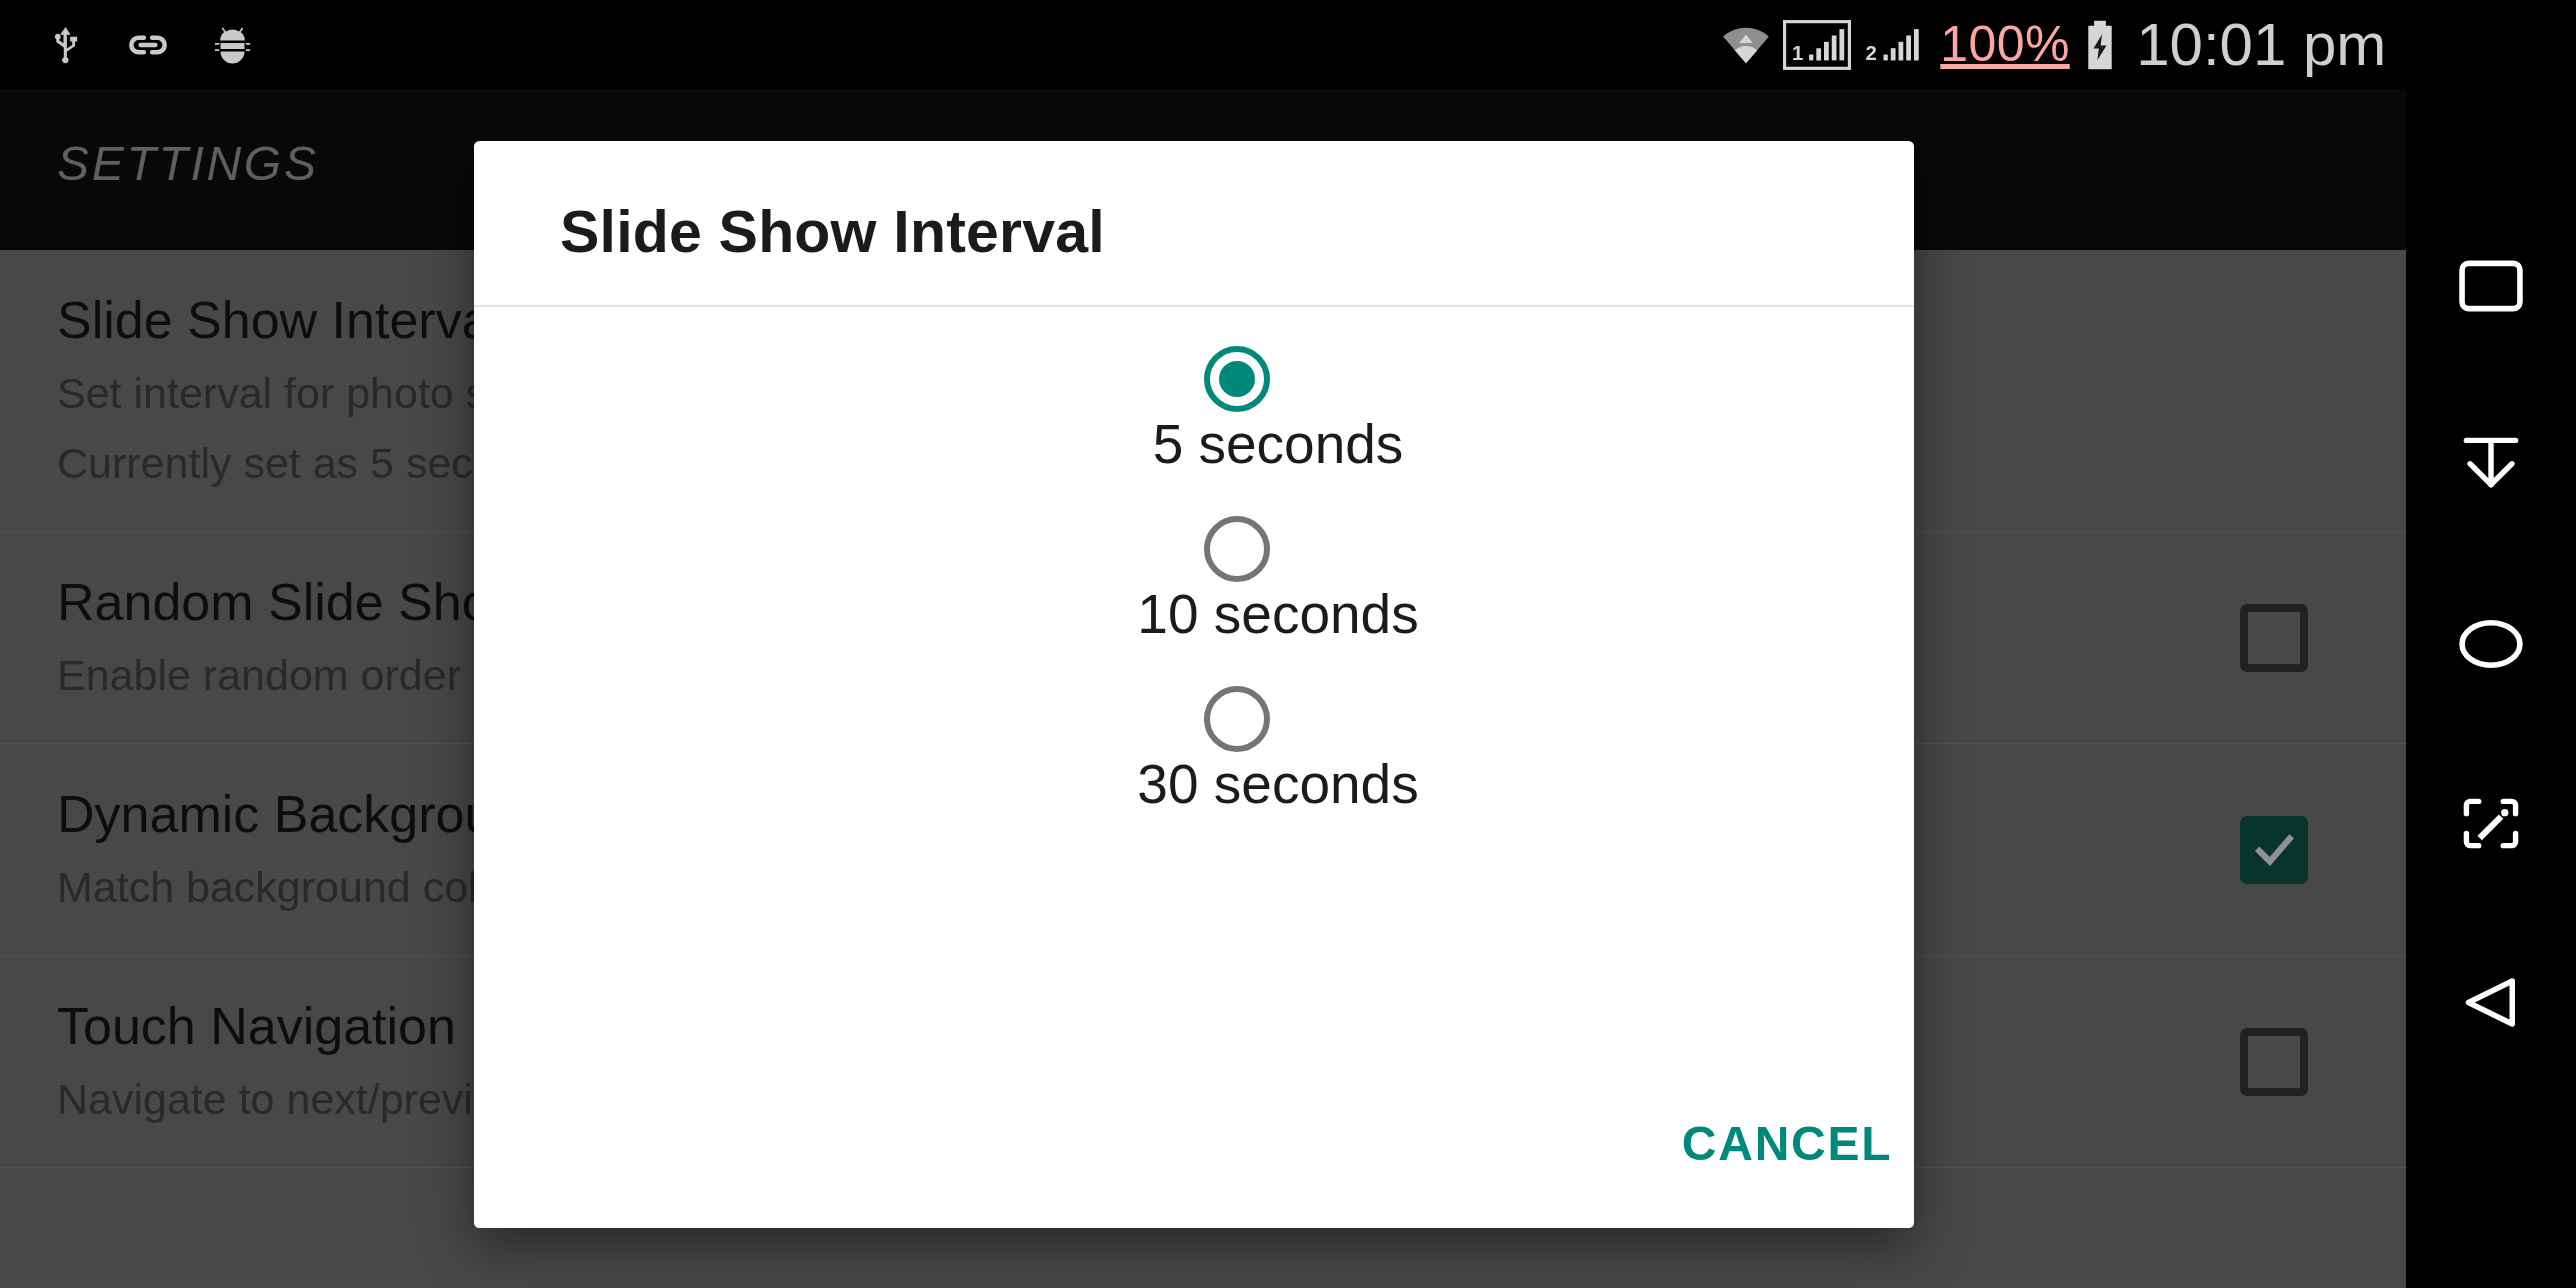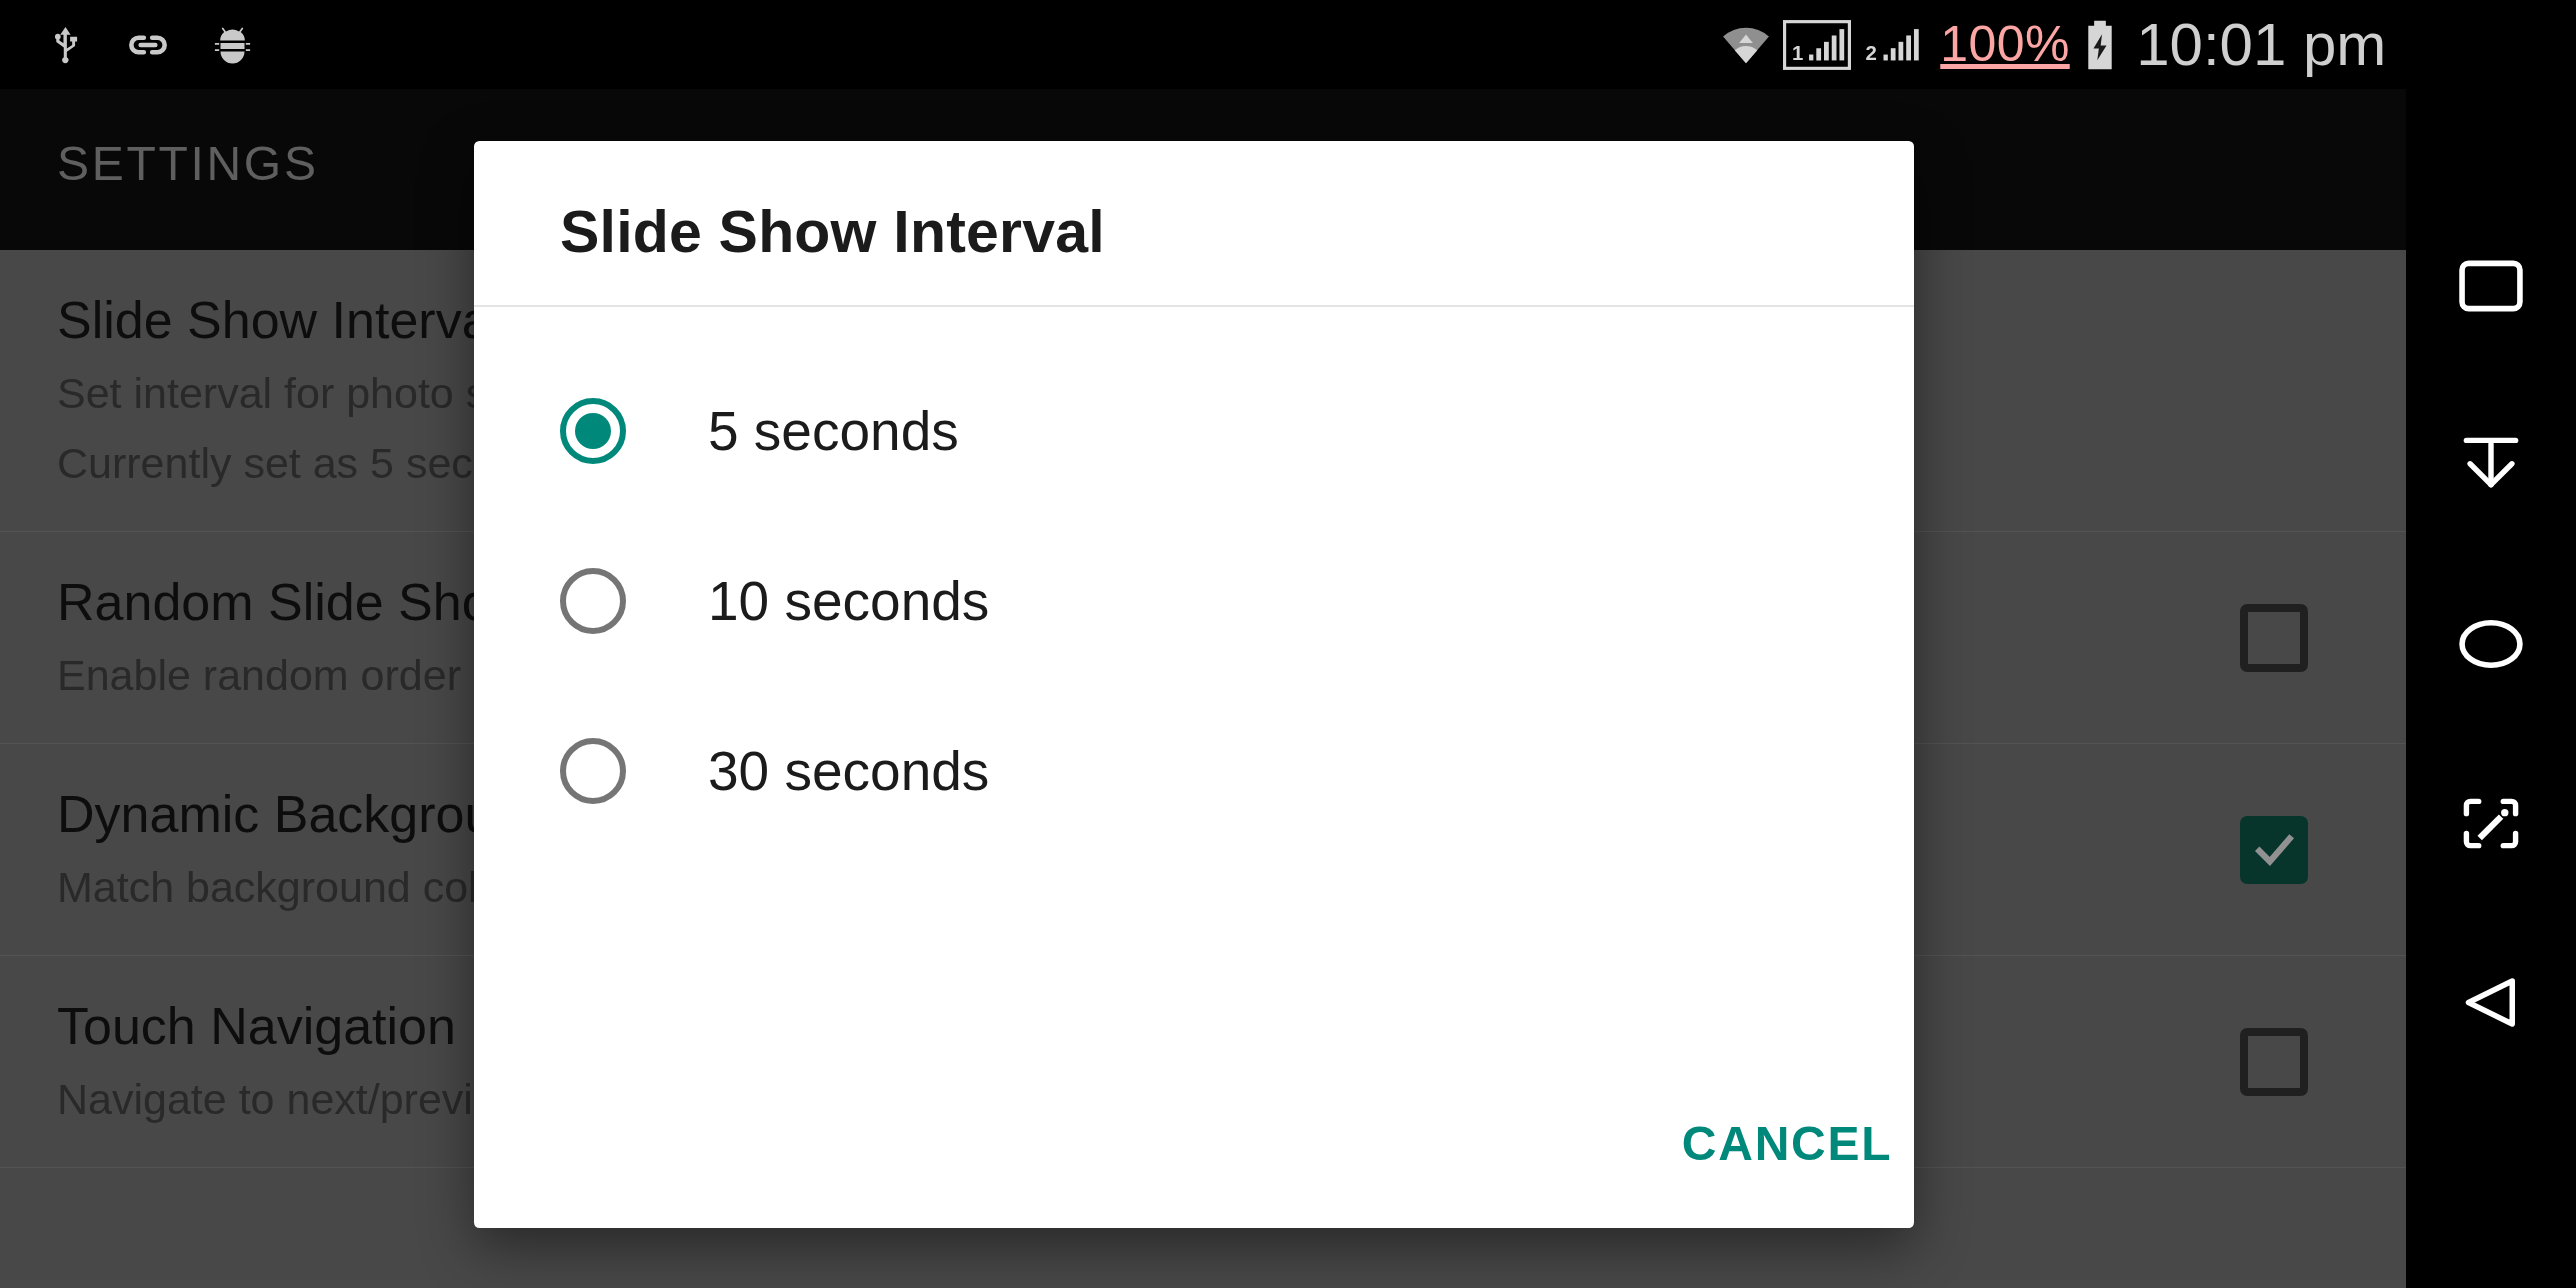--- a/index.html
+++ b/index.html
@@ -15,21 +15,21 @@
   #statusbar { position:absolute; left:0; top:0; width:2406px; height:89px; background:#000; z-index:40; }
   .sb-left { position:absolute; left:45px; top:0; height:89px; display:flex; align-items:center; gap:36px; }
   .sb-right { position:absolute; right:19.7px; top:0; height:89px; display:flex; align-items:center; gap:12.5px; }
   .sb-icon { display:block; }
   .sb-text { color:#fca5a5; font-size:50px; letter-spacing:0.4px; line-height:89px;text-decoration:underline; }
   .sb-clock { color:#cfcfcf; font-size:60px; line-height:89px; margin-left:5.4px; }
 
   
   #settings { position:absolute; left:0; top:0; width:2406px; height:1288px; }
   #settings-header { position:absolute; left:0; top:89px; width:2406px; height:161px; background:#0d0d0d; }
-  #settings-title { position:absolute; left:57px; top:136px; font-size:48px; letter-spacing:2.7px; color:#8c8c8c; font-weight:400; }
+  #settings-title { position:absolute; left:57px; top:136px; font-size:48px; letter-spacing:2.7px; color:#8c8c8c; font-weight:400;font-style:italic; }
   #settings-list { position:absolute; left:0; top:250px; width:2406px; height:1038px; background:#6a6a6a; }
   .srow { position:relative; width:100%; padding:39px 57px 39px 57px; border-bottom:0.9px solid #7b7b7b; }
   .srow-title { font-size:52px; color:#141414; white-space:nowrap; line-height:1.2; }
   .srow-sub { font-size:43px; color:#3d3d3d; white-space:nowrap; line-height:1.35; margin-top:12.5px; }
   .srow-cb { position:absolute; right:98px; top:50%; transform:translateY(-50%); width:68px; height:68px; border-radius:7.2px; }
   .cb-off { border:8px solid #303030; background:transparent; }
   .cb-on { background:#0b4f40; display:flex; align-items:center; justify-content:center; }
   .cb-on svg { width:50px; height:50px; }
 
   
@@ -38,21 +38,21 @@
   
   #dialog {
     position:absolute; left:474px; top:141px; width:1440px; height:1087px;
     background:#fff; border-radius:5.4px; z-index:30;
     box-shadow:0 18px 54px rgba(0,0,0,0.45);
     display:flex; flex-direction:column;
   }
   #dialog-title { padding:57px 86px 39px 86px; font-size:59px; font-weight:700; color:#1b1b1b; letter-spacing:0.2px; }
   #dialog-divider { height:1.8px; background:#e4e4e4; margin:0; }
   #dialog-options { flex:1; padding:39px 0 0 0; }
-  .opt { display:flex; align-items:center; height:170px; padding-left:86px; cursor:pointer; }
+  .opt { display:flex; align-items:center; height:170px; padding-left:86px; cursor:pointer;flex-direction:column; }
   .radio { width:66px; height:66px; border-radius:50%; flex:0 0 auto; display:flex; align-items:center; justify-content:center; }
   .radio-off { border:6.3px solid #757575; }
   .radio-on { border:6.3px solid #00897B; }
   .radio-dot { width:36px; height:36px; border-radius:50%; background:#00897B; }
   .opt-label { font-size:55px; color:#1b1b1b; margin-left:82px; }
   #dialog-actions { height:170px; display:flex; align-items:center; justify-content:flex-end; }
   #cancel-btn { font-size:48px; font-weight:700; letter-spacing:1.8px; color:#00897B; background:none; border:none; cursor:pointer; padding:18px 21.5px; font-family:"Liberation Sans", sans-serif; }
 
   
   #navbar { position:absolute; right:0; top:0; width:170px; height:1288px; background:#000; z-index:50;

